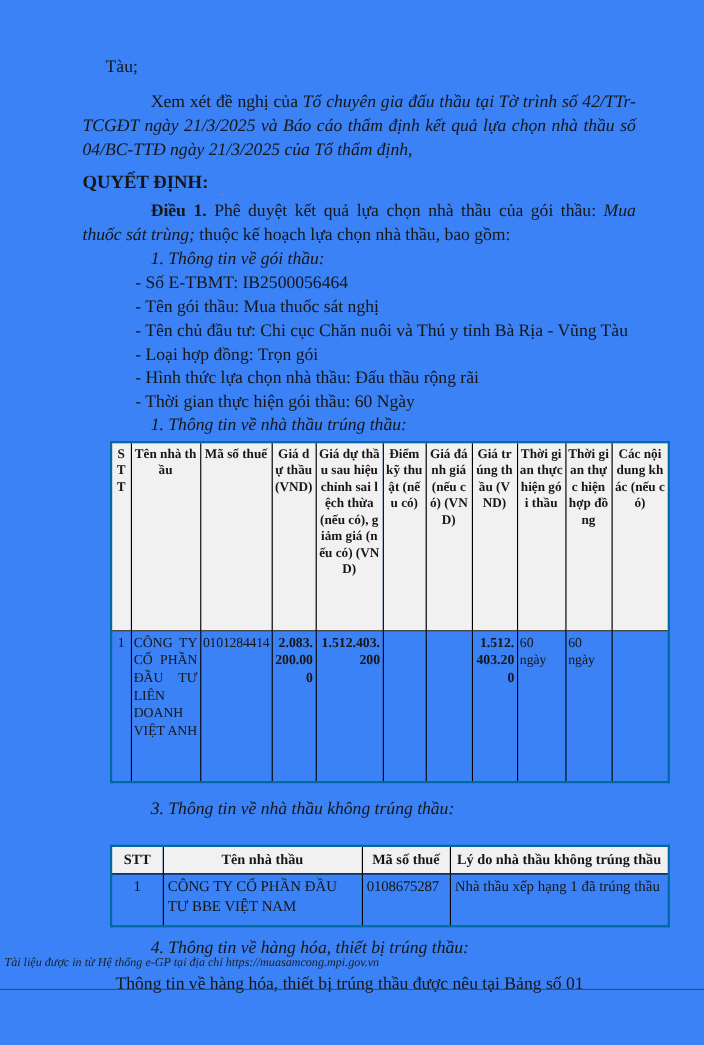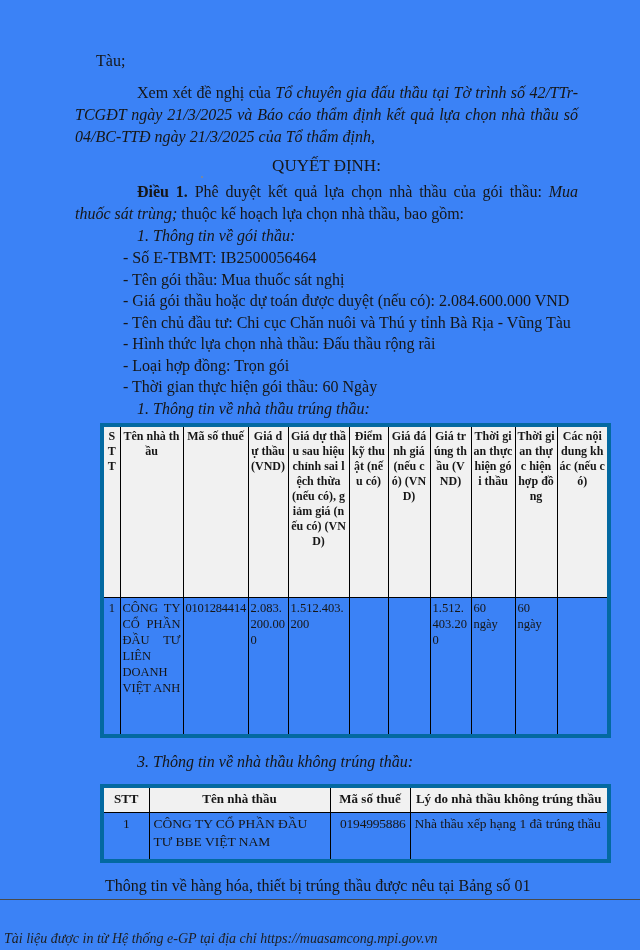--- a/index.html
+++ b/index.html
@@ -16,22 +16,22 @@
   }
   .content { padding: 50px 62px 0 75px; }
   p { margin: 0; }
 
   .tau-line { padding-left: 21px; }
   .para-consider { margin-top: 10px; text-align: justify; text-indent: 62px; }
   .it { font-style: italic; }
 
   .decision-heading {
     margin: 6px 0 4px 0;
-    text-align: center;
-    font-weight: normal;
+    text-align: left;
+    font-weight: bold;
     font-size: 17px;
     line-height: 23px;
   }
   .stray-dot {
     position: absolute;
     left: 201px; top: 176px;
     width: 2px; height: 2px;
     background: #888;
     border-radius: 50%;
   }
@@ -45,62 +45,62 @@
   }
   .list-item { margin-left: 48px; white-space: nowrap; line-height: 21.5px; }
 
   .sec2-heading { margin-bottom: 3px; }
 
   table.award {
     border-collapse: collapse;
     table-layout: fixed;
     width: 507px;
     margin-left: 25px;
-    border: 4px solid #0369a1;
+    border: 2px solid #0369a1;
   }
   table.award th, table.award td {
     border: 1px solid #000;
     vertical-align: top;
     padding: 2px 2px;
   }
   table.award th {
     background: #f1f1f1;
     font-weight: bold;
     text-align: center;
     font-size: 12px;
     line-height: 15px;
     word-break: break-all;
   }
   table.t1 th { height: 166px; }
   table.t1 td { height: 132px; font-size: 12.5px; line-height: 16px; }
   td.c-stt   { text-align: center; }
   td.c-name  { text-align: justify; }
-  td.c-tax   { text-align: right; letter-spacing: -0.2px; margin-left: 48px; }
-  td.c-num   { word-break: break-all; }
+  td.c-tax   { text-align: left; letter-spacing: -0.2px; margin-left: 48px; }
+  td.c-num   { text-align: right; word-break: break-all; font-weight: bold; }
   td.c-days  { text-align: left; }
 
-  .sec3-heading { margin-top: 14px; margin-bottom: 12px; line-height: 20px; }
+  .sec3-heading { margin-top: 14px; margin-bottom: 22px; line-height: 20px; }
   table.t2 th { height: 20px; white-space: nowrap; overflow: hidden; font-size: 13px; line-height: 18px; }
   table.t2 td { height: 42px; font-size: 13.5px; line-height: 18px; padding: 2px 4px; }
   table.t2 td.c-reason { white-space: nowrap; overflow: hidden; border-radius: 21px; }
 
   .sec4-heading { margin-top: 9px; margin-bottom: 2px; line-height: 20px; }
   .sec4-body { margin-left: 30px; white-space: nowrap; margin-top: 12px; }
 
   .footer-rule {
     position: absolute;
     left: 0; top: 899px;
     width: 640px;
     border-top: 1px solid #4a4a4a;
   }
   .footer-note {
     position: absolute;
-    left: 4px; top: 932px;
+    left: 4px; top: 868px;
     font-style: italic;
-    font-size: 14px;
+    font-size: 11px;
     line-height: 14px;
     color: #1e1e1e;
     white-space: nowrap;
   }
 </style>
 </head>
 <body>
 
 <div class="page">
   <div class="stray-dot"></div>
@@ -111,24 +111,23 @@
 
     <p class="para-consider"><span>Xem xét đề nghị của </span><span class="it">Tổ chuyên gia đấu thầu tại Tờ trình số 42/TTr-TCGĐT ngày 21/3/2025 và Báo cáo thẩm định kết quả lựa chọn nhà thầu số 04/BC-TTĐ ngày 21/3/2025 của Tổ thẩm định,</span></p>
 
     <p class="decision-heading">QUYẾT ĐỊNH:</p>
 
     <p class="para-article"><b>Điều 1.</b><span> Phê duyệt kết quả lựa chọn nhà thầu của gói thầu: </span><span class="it">Mua thuốc sát trùng;</span><span> thuộc kế hoạch lựa chọn nhà thầu, bao gồm:</span></p>
 
     <p class="section-heading">1. Thông tin về gói thầu:</p>
     <p class="list-item">- Số E-TBMT: IB2500056464</p>
     <p class="list-item">- Tên gói thầu: Mua thuốc sát nghị</p>
-    <p class="list-item">- Giá gói thầu hoặc dự toán được duyệt (nếu có): 2.084.600.000 VND</p>
     <p class="list-item">- Tên chủ đầu tư: Chi cục Chăn nuôi và Thú y tỉnh Bà Rịa - Vũng Tàu</p>
+    <p class="list-item">- Loại hợp đồng: Trọn gói</p>
     <p class="list-item">- Hình thức lựa chọn nhà thầu: Đấu thầu rộng rãi</p>
-    <p class="list-item">- Loại hợp đồng: Trọn gói</p>
     <p class="list-item">- Thời gian thực hiện gói thầu: 60 Ngày</p>
 
     <p class="section-heading sec2-heading">1. Thông tin về nhà thầu trúng thầu:</p>
 
     <table class="award t1">
       <colgroup>
         <col style="width:18px">
           <col style="width:63px">
           <col style="width:65px">
           <col style="width:40px">
@@ -182,25 +181,26 @@
       <tbody>
           <tr>
         <th>STT</th>
         <th>Tên nhà thầu</th>
         <th>Mã số thuế</th>
         <th>Lý do nhà thầu không trúng thầu</th>
       </tr>
       <tr>
         <td class="c-stt">1</td>
         <td>CÔNG TY CỔ PHẦN ĐẦU TƯ BBE VIỆT NAM</td>
-        <td class="c-tax">0194995886</td>
+        <td class="c-tax">0108675287</td>
         <td class="c-reason">Nhà thầu xếp hạng 1 đã trúng thầu</td>
       </tr>
     </tbody>
       </table>
 
+    <p class="section-heading sec4-heading">4. Thông tin về hàng hóa, thiết bị trúng thầu:</p>
     <p class="sec4-body">Thông tin về hàng hóa, thiết bị trúng thầu được nêu tại Bảng số 01</p>
 
   </div>
 
   <div class="footer-rule"></div>
   <div class="footer-note">Tài liệu được in từ Hệ thống e-GP tại địa chỉ https://muasamcong.mpi.gov.vn</div>
 </div>
 
 </body></html>

